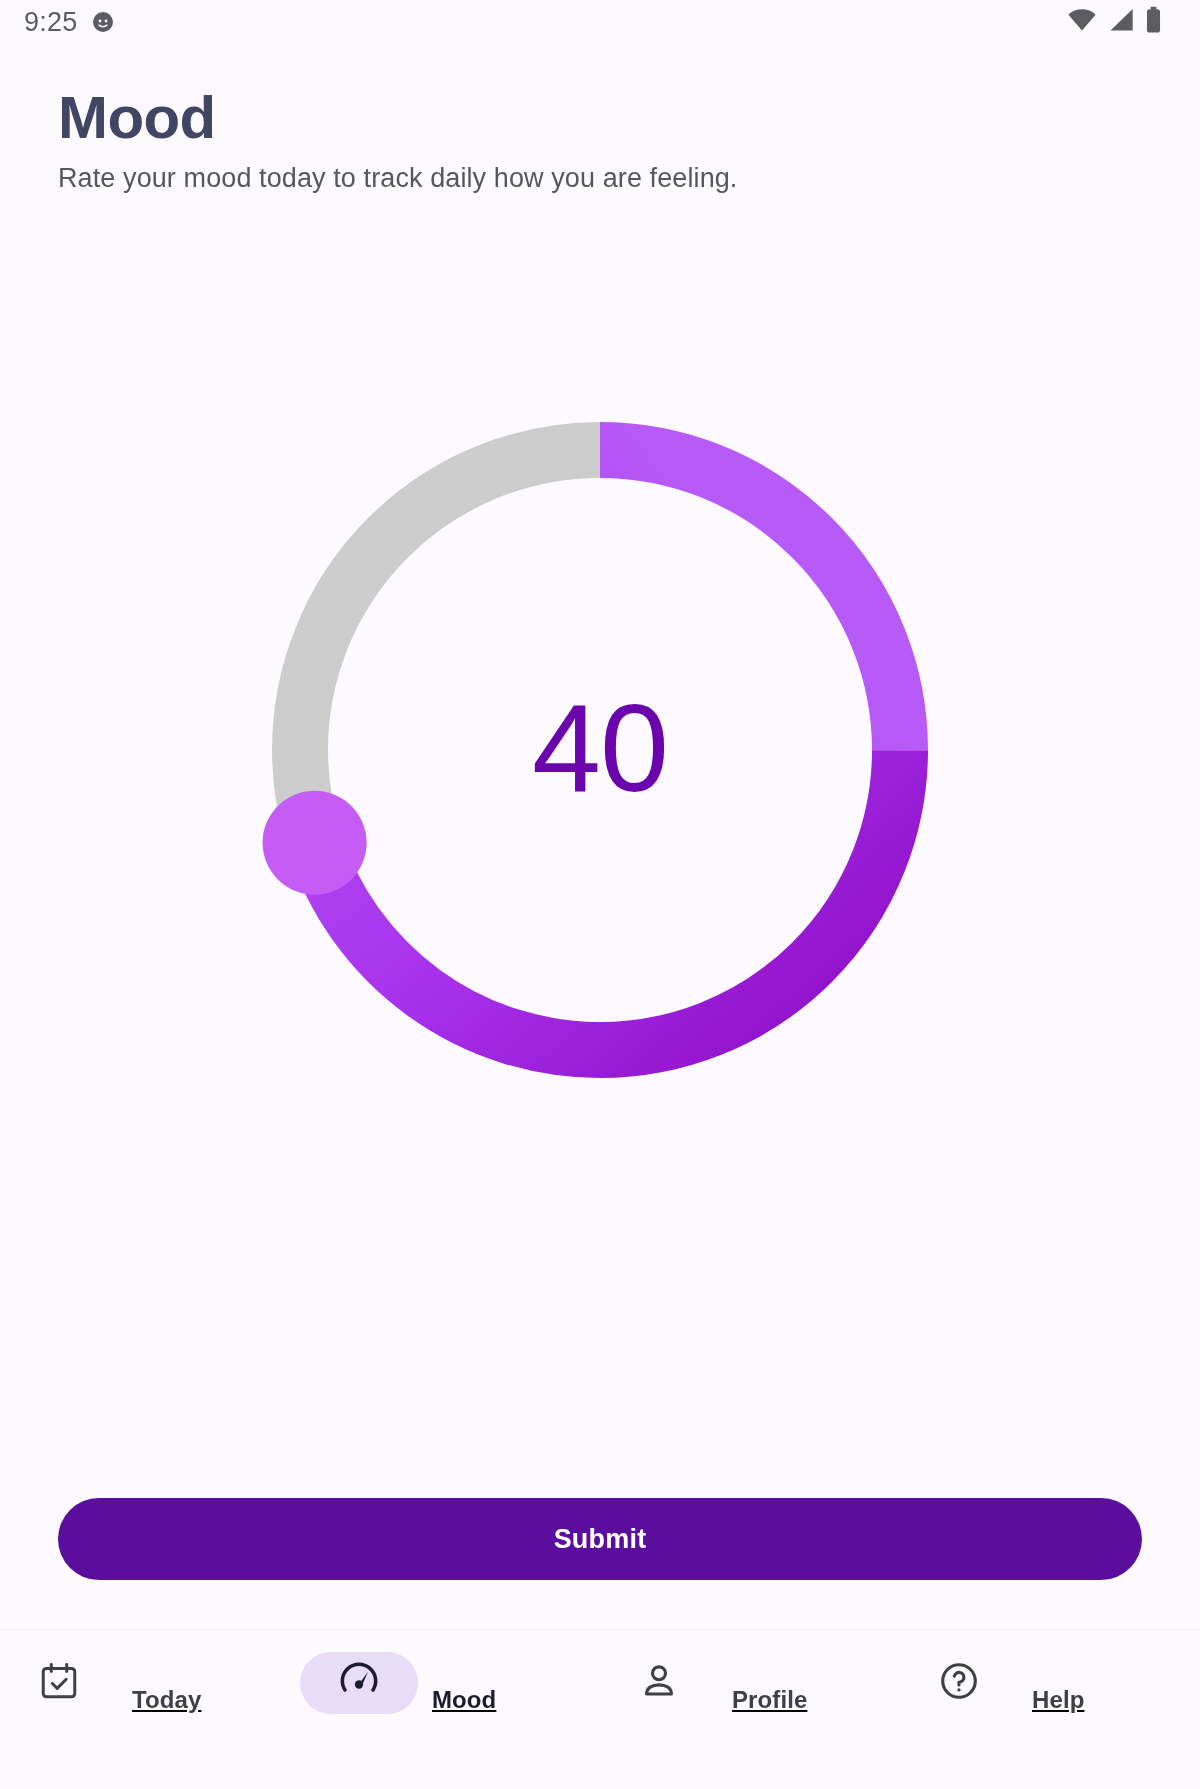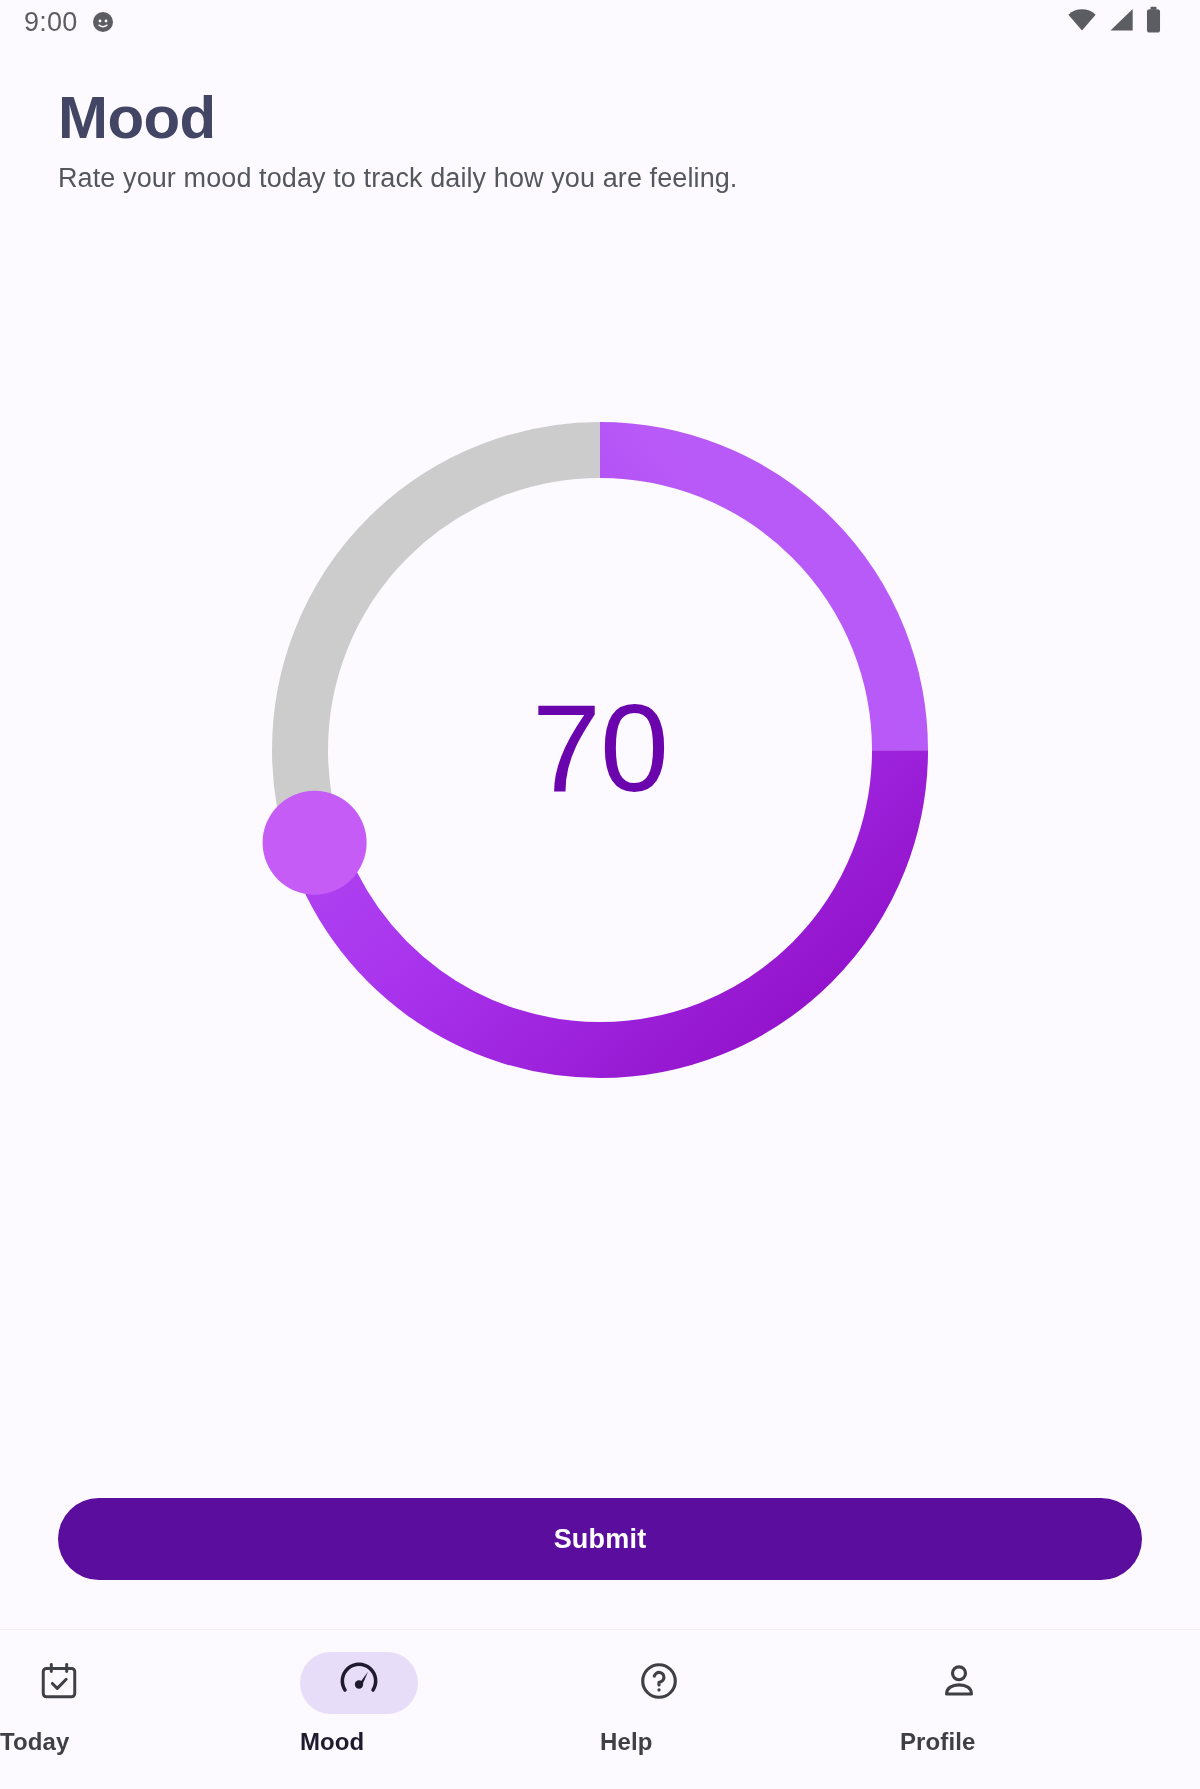--- a/index.html
+++ b/index.html
@@ -144,24 +144,25 @@
     height: 160px;
     background: #FDFAFF;
     border-top: 1px solid #F1ECF7;
     display: flex;
     align-items: flex-start;
     padding-top: 22px;
   }
   .nav-item {
     flex: 1;
     display: flex;
-    flex-direction: column;
-    align-items: flex-start;
+    flex-direction: row;
+    align-items: flex-end;
     gap: 14px;
     cursor: pointer;
+    text-decoration: underline;
   }
   .nav-icon-pill {
     width: 118px;
     height: 62px;
     border-radius: 31px;
     display: flex;
     align-items: center;
     justify-content: center;
   }
   .nav-icon-pill.active {
@@ -175,21 +176,21 @@
   }
   .nav-label.active {
     color: #1F1B2E;
   }
 </style>
 </head>
 <body>
 
 <div class="status-bar">
   <div class="status-left">
-    <span class="status-time">9:00</span>
+    <span class="status-time">9:25</span>
     <span class="notif-glyph">
       <svg viewBox="0 0 24 24" width="24" height="24">
         <circle cx="12" cy="12" r="10" fill="#5C5C63"></circle>
         <path d="M5.5 8 L8 5 L8.5 8 Z M18.5 8 L16 5 L15.5 8 Z" fill="#5C5C63"></path>
         <circle cx="9" cy="11" r="1.4" fill="#FDFAFF"></circle>
         <circle cx="15" cy="11" r="1.4" fill="#FDFAFF"></circle>
         <path d="M8 15.2 Q12 18.4 16 15.2" stroke="#FDFAFF" stroke-width="1.5" fill="none" stroke-linecap="round"></path>
       </svg>
     </span>
   </div>
@@ -233,21 +234,21 @@
         </linearGradient>
       </defs>
 
       <circle cx="408" cy="408" r="300" fill="none" stroke="#CCCCCC" stroke-width="56" stroke-dasharray="565.5 1319.5" stroke-dashoffset="-1319.5" transform="rotate(-90 408 408)"></circle>
 
       <circle cx="408" cy="408" r="300" fill="none" stroke="url(#progGradA)" stroke-width="56" stroke-dasharray="471.2 1413.8" stroke-dashoffset="0" transform="rotate(-90 408 408)"></circle>
       <circle cx="408" cy="408" r="300" fill="none" stroke="url(#progGradB)" stroke-width="56" stroke-dasharray="848.2 1036.8" stroke-dashoffset="-471.2" transform="rotate(-90 408 408)"></circle>
 
       <circle cx="122.6" cy="500.7" r="52" fill="#C45CF5"></circle>
     </svg>
-    <div class="gauge-value">70</div>
+    <div class="gauge-value">40</div>
   </div>
 </div>
 
 <div class="submit-area">
   <button class="submit-button">Submit</button>
 </div>
 
 <div class="bottom-nav">
 
   <div class="nav-item">
@@ -274,34 +275,34 @@
         </svg>
       </span>
     </div>
     <span class="nav-label active">Mood</span>
   </div>
 
   <div class="nav-item">
     <div class="nav-icon-pill">
       <span>
         <svg viewBox="0 0 24 24" width="42" height="42" fill="none" stroke="#3F3F46" stroke-width="1.8" stroke-linecap="round" stroke-linejoin="round">
+          <circle cx="12" cy="7.6" r="3.7"></circle>
+          <path d="M4.9 19.4 C4.9 15.9 8.1 14.2 12 14.2 C15.9 14.2 19.1 15.9 19.1 19.4 Z"></path>
+        </svg>
+      </span>
+    </div>
+    <span class="nav-label">Profile</span>
+  </div>
+
+  <div class="nav-item">
+    <div class="nav-icon-pill">
+      <span>
+        <svg viewBox="0 0 24 24" width="42" height="42" fill="none" stroke="#3F3F46" stroke-width="1.8" stroke-linecap="round" stroke-linejoin="round">
           <circle cx="12" cy="12" r="9.3"></circle>
           <path d="M9.3 9.2 A2.8 2.8 0 1 1 12 12.7 L12 14.3"></path>
           <circle cx="12" cy="17.1" r="0.95" fill="#3F3F46" stroke="none"></circle>
         </svg>
       </span>
     </div>
     <span class="nav-label">Help</span>
   </div>
 
-  <div class="nav-item">
-    <div class="nav-icon-pill">
-      <span>
-        <svg viewBox="0 0 24 24" width="42" height="42" fill="none" stroke="#3F3F46" stroke-width="1.8" stroke-linecap="round" stroke-linejoin="round">
-          <circle cx="12" cy="7.6" r="3.7"></circle>
-          <path d="M4.9 19.4 C4.9 15.9 8.1 14.2 12 14.2 C15.9 14.2 19.1 15.9 19.1 19.4 Z"></path>
-        </svg>
-      </span>
-    </div>
-    <span class="nav-label">Profile</span>
-  </div>
-
 </div>
 
 </body></html>

